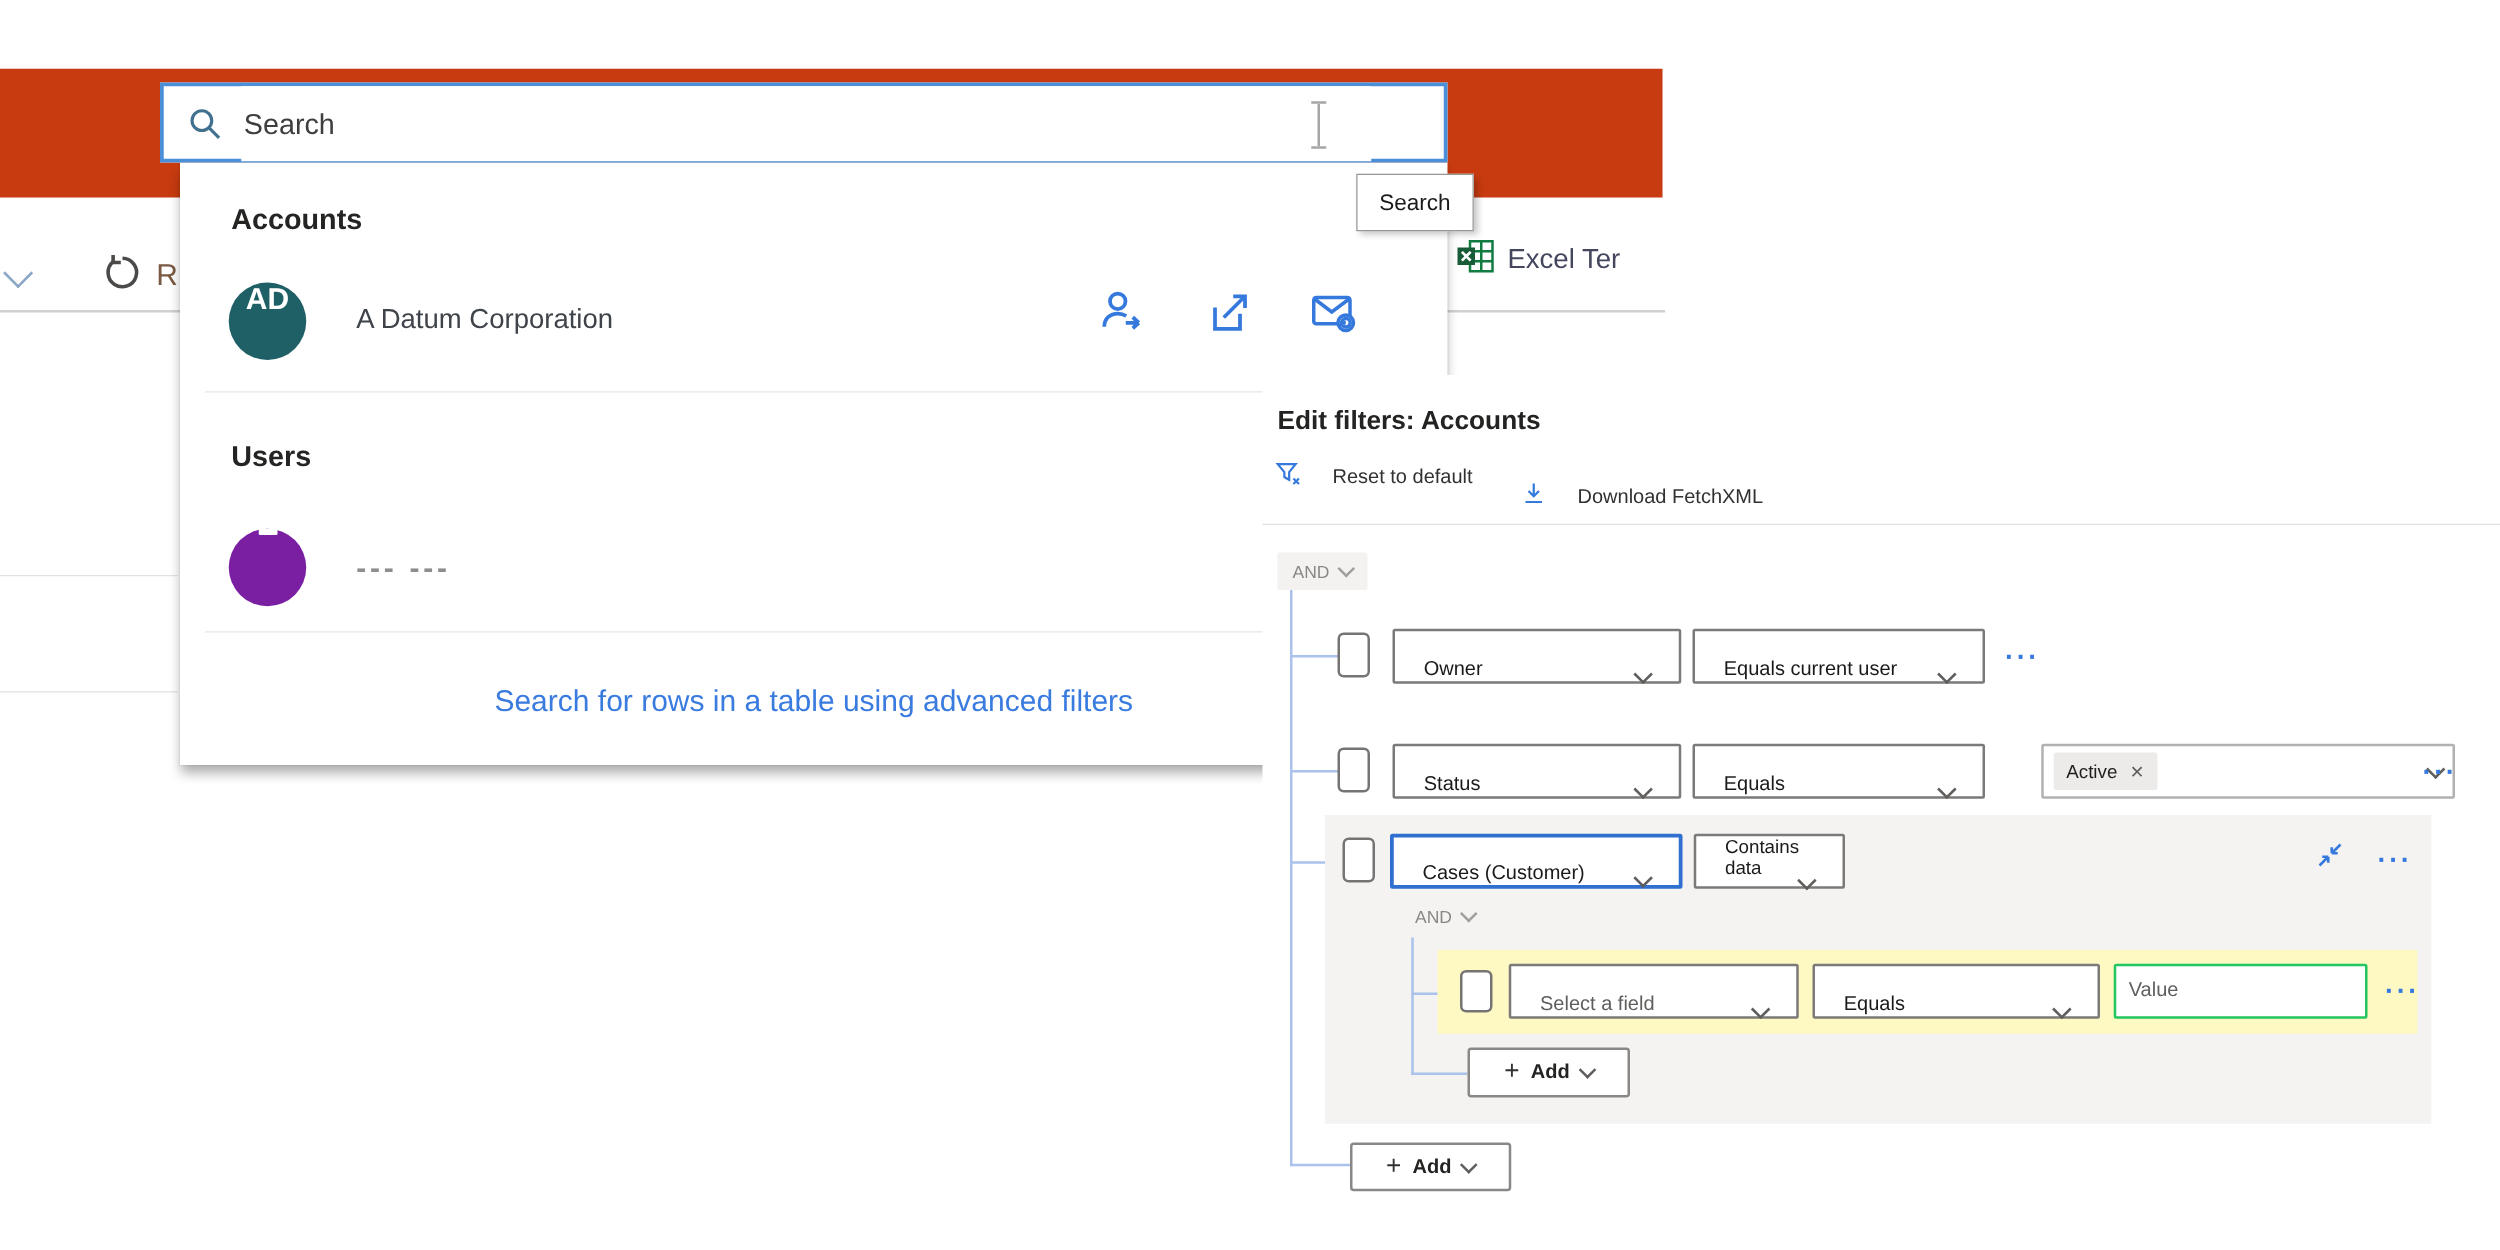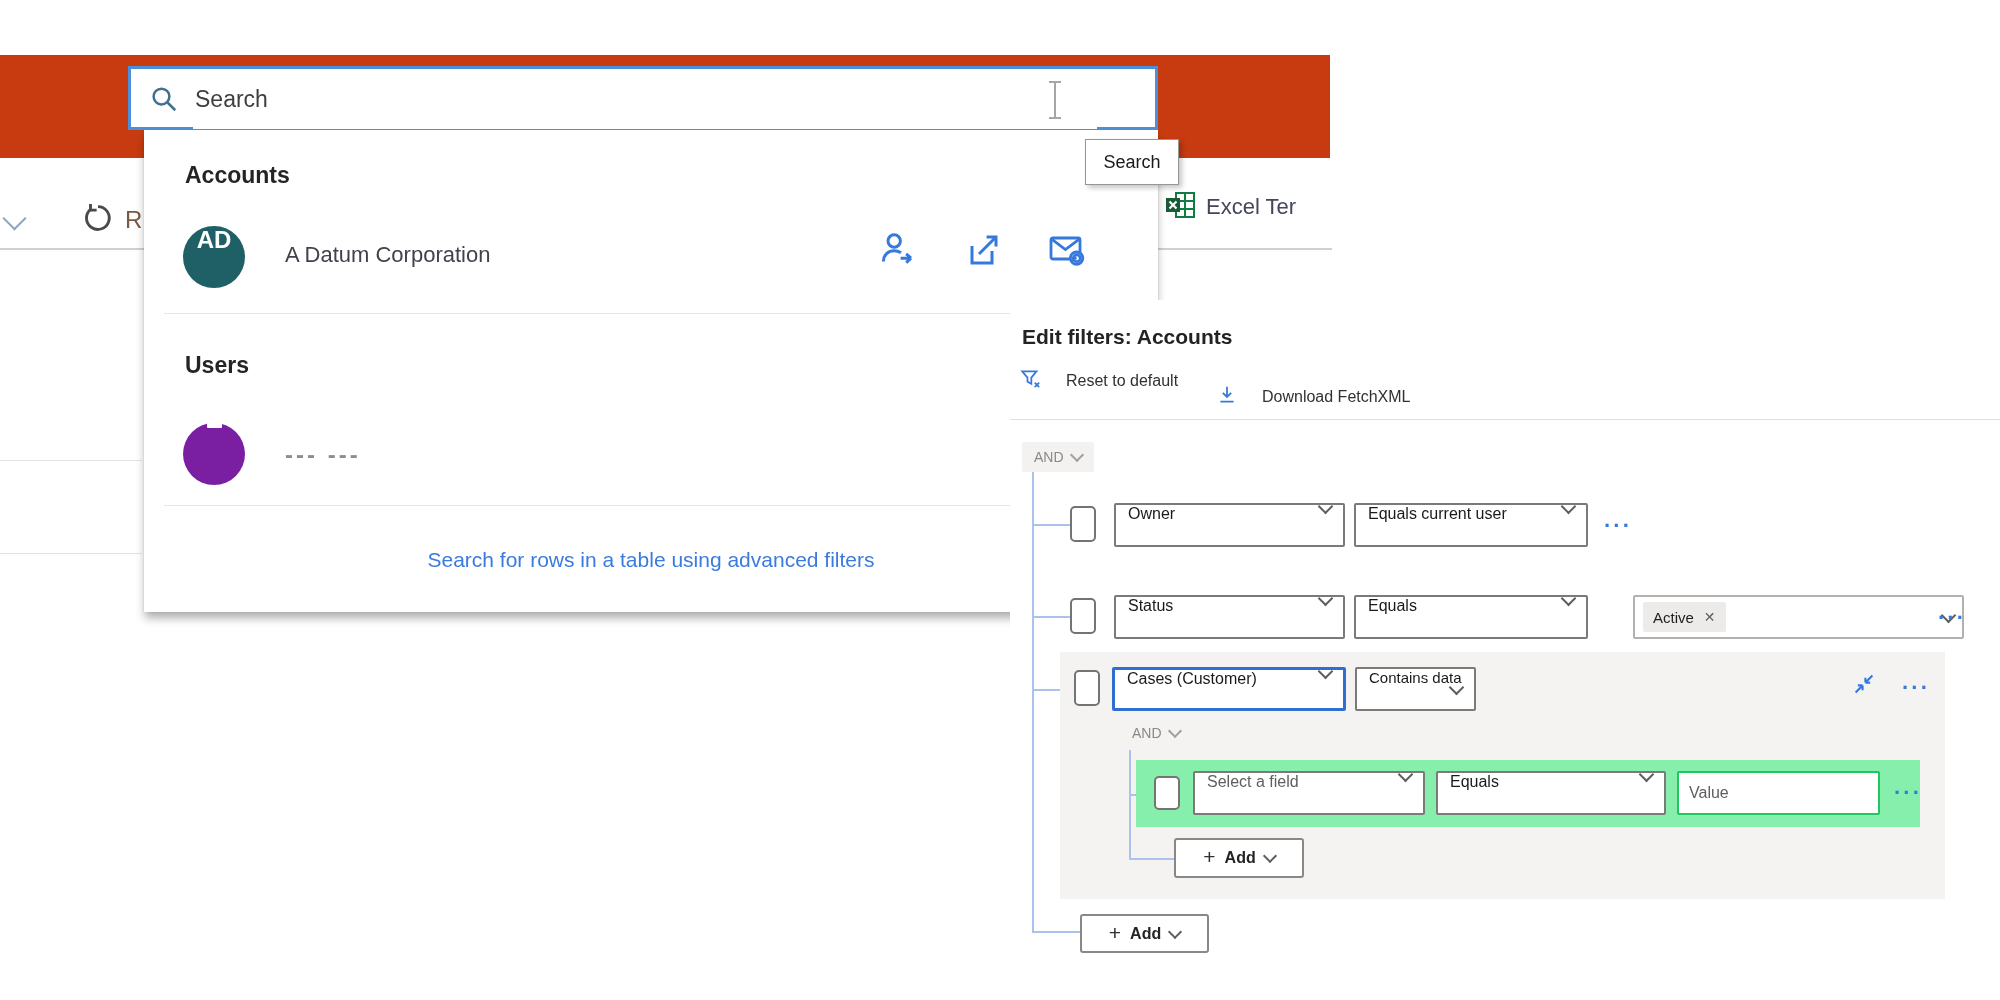--- a/index.html
+++ b/index.html
@@ -40,38 +40,38 @@
     box-shadow:0 7px 9px -1px rgba(0,0,0,.32), 0 0 2px rgba(0,0,0,.10);}
   .section-title{font-size:23px;font-weight:700;color:#252423;}
   .avatar{width:62px;height:62px;border-radius:50%;display:flex;align-items:flex-start;
     justify-content:center;color:#fff;font-size:24px;font-weight:700;}
   #account-avatar{background:#1f5f66;}
   #user-avatar{background:#7a1fa2;font-size:30px;}
   #user-avatar .dash{width:15px;height:5px;background:#fff;border-radius:1px;}
   .result-name{font-size:22px;color:#3f434a;}
   #user-name-dots{font-size:24px;font-weight:700;color:#8f8d8b;letter-spacing:3px;}
   .flyout-divider{left:20px;width:976px;height:1px;background:#e8e6e4;}
-  #advanced-link{left:0;top:418px;width:100%;text-align:center;font-size:21px;color:#3a7be0;cursor:pointer;}
+  #advanced-link{left:0;top:418px;width:100%;text-align:center;font-size:24px;color:#3a7be0;cursor:pointer;}
   .row-action{width:42px;height:42px;display:flex;align-items:center;justify-content:center;cursor:pointer;}
 
   
   #filter-panel{left:1010px;top:300px;width:990px;height:700px;background:#fff;z-index:20;}
   #fp-title{left:12px;top:25px;font-size:21px;font-weight:700;color:#242322;}
   .fp-action{display:flex;align-items:center;gap:24px;cursor:pointer;}
   .fp-action .t{font-size:16px;color:#323130;}
   #fp-divider{left:0px;top:119px;width:990px;height:1px;background:#e1dfdd;}
   .andchip{display:flex;align-items:center;gap:8px;background:#f3f2f1;border-radius:2px;
     padding:0 12px;height:30px;font-size:14px;color:#8a8886;cursor:pointer;}
   .andchip .chev{width:8px;height:8px;border-right:2px solid #a19f9d;border-bottom:2px solid #a19f9d;
     transform:rotate(45deg);margin-top:-4px;}
   .connector{background:#aac2ec;}
   .cb{width:26px;height:36px;border:2px solid #767472;border-radius:5px;background:#fff;
     box-sizing:border-box;cursor:pointer;}
   .ddbox{border:2px solid #7c7a78;border-radius:2px;background:#fff;box-sizing:border-box;
-    display:flex;align-items:flex-start;padding:0 12px;font-size:16px;color:#1b1a19;cursor:pointer;}
+    display:flex;align-items:flex-end;padding:0 23px;font-size:16px;color:#1b1a19;cursor:pointer;}
   .ddbox .chev{margin-left:auto;width:9px;height:9px;border-right:2px solid #605e5c;
     border-bottom:2px solid #605e5c;transform:rotate(45deg);margin-top:-4px;flex:none;}
   .ellipsis{color:#3579dd;font-size:22px;font-weight:700;letter-spacing:2px;cursor:pointer;line-height:1;}
   #row3-group{left:50px;top:352px;width:885px;height:247px;background:#f4f3f2;}
   .focus-blue{border:3px solid #2e6fd0 !important;}
   .chip{display:flex;align-items:center;gap:10px;background:#edebe9;border-radius:2px;
     height:30px;padding:0 10px;font-size:15px;color:#201f1e;}
   .chip .x{color:#605e5c;font-size:14px;cursor:pointer;}
   .valbox{border:2px solid #b3b1af;border-radius:2px;background:#fff;box-sizing:border-box;
     display:flex;align-items:center;padding:0 8px;cursor:pointer;margin-left:37px;}
@@ -279,21 +279,21 @@
 
       <div class="abs andchip" style="left:66px;top:66px;background:transparent;padding:0 6px;">
         <span>AND</span>
         <span class="chev"></span>
       </div>
 
       <div class="abs connector" style="left:69px;top:98px;width:2px;height:110px;"></div>
       <div class="abs connector" style="left:69px;top:142px;width:30px;height:2px;"></div>
       <div class="abs connector" style="left:69px;top:206px;width:45px;height:2px;"></div>
 
-      <div class="abs" style="left:76px;top:108px;width:784px;height:67px;background:#86efac;">
+      <div class="abs" style="left:90px;top:108px;width:784px;height:67px;background:#fef9c3;">
         <div class="abs cb" style="left:18px;top:16px;height:34px;"></div>
         <div class="abs ddbox" style="left:57px;top:11px;width:232px;height:44px;">
           <span style="color:#605e5c;">Select a field</span>
           <span class="chev"></span>
         </div>
         <div class="abs ddbox" style="left:300px;top:11px;width:230px;height:44px;">
           <span>Equals</span>
           <span class="chev"></span>
         </div>
         <input class="abs valin" style="left: 541px; top: 11px; width: 203px; height: 44px;" placeholder="Value">

